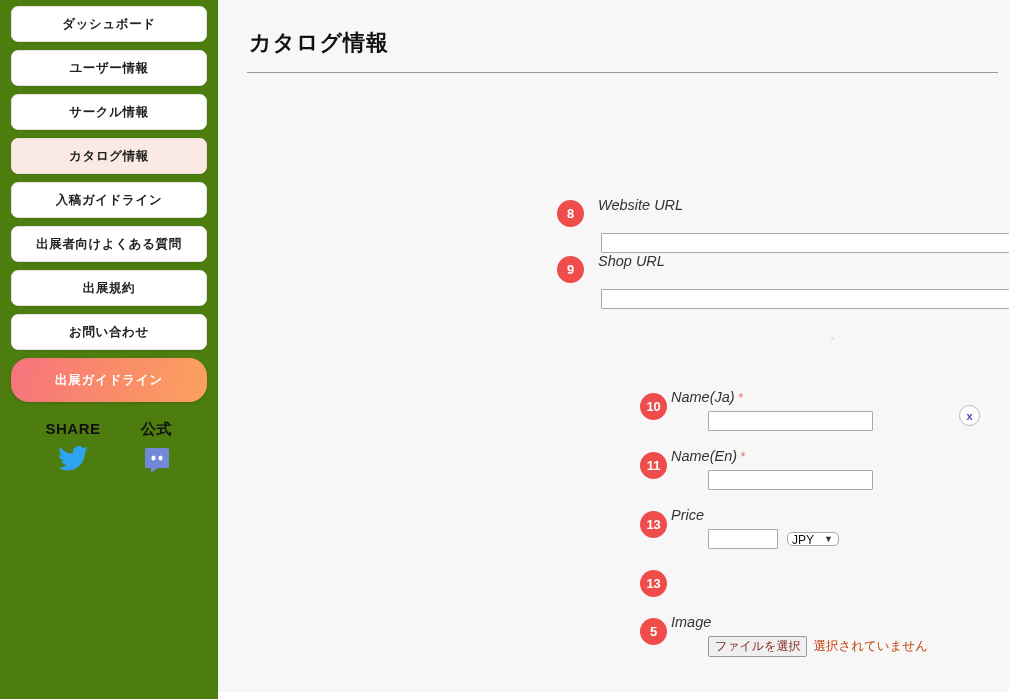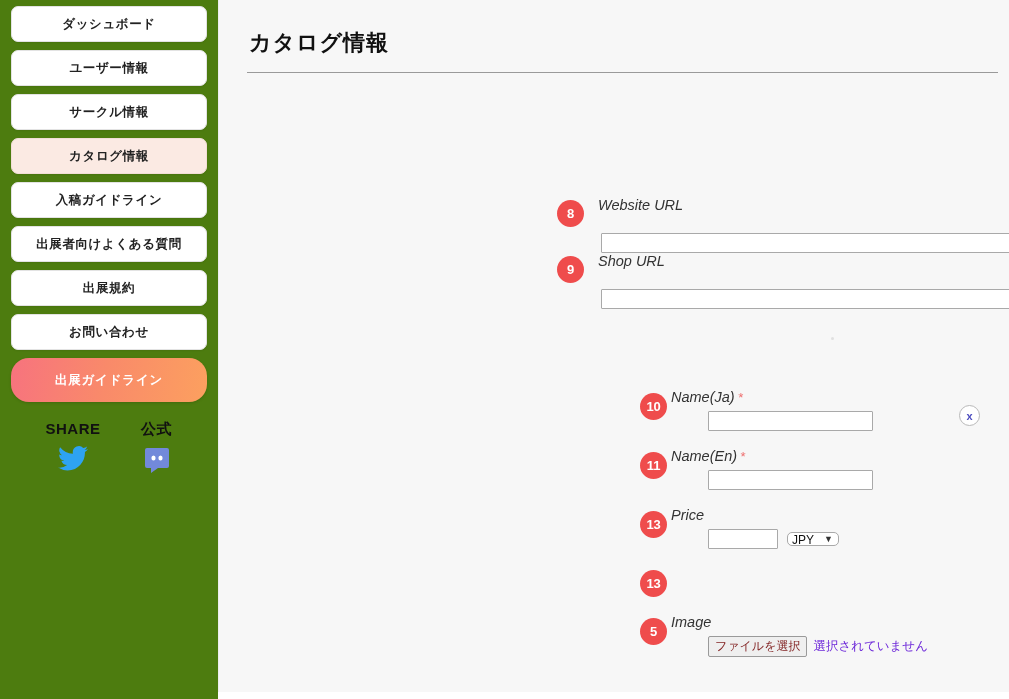--- a/index.html
+++ b/index.html
@@ -224,21 +224,21 @@
     background: #efefef;
     border: 1px solid #9a9a9a;
     border-radius: 2px;
     font-family: "Liberation Sans", sans-serif;
     font-size: 12px;
     color: #7f1d1d;
     padding: 2px 6px;
     line-height: 15px;
     cursor: pointer;
   }
-  .file-status { font-size: 12.5px; color: #6d28d9; white-space: nowrap; }
+  .file-status { font-size: 12.5px; color: #c2410c; white-space: nowrap; }
 
   .remove-btn {
     position: absolute;
     left: 319px;
     top: 16px;
     width: 19px;
     height: 19px;
     border-radius: 50%;
     border: 1px solid #b9b9b9;
     background: #ffffff;

